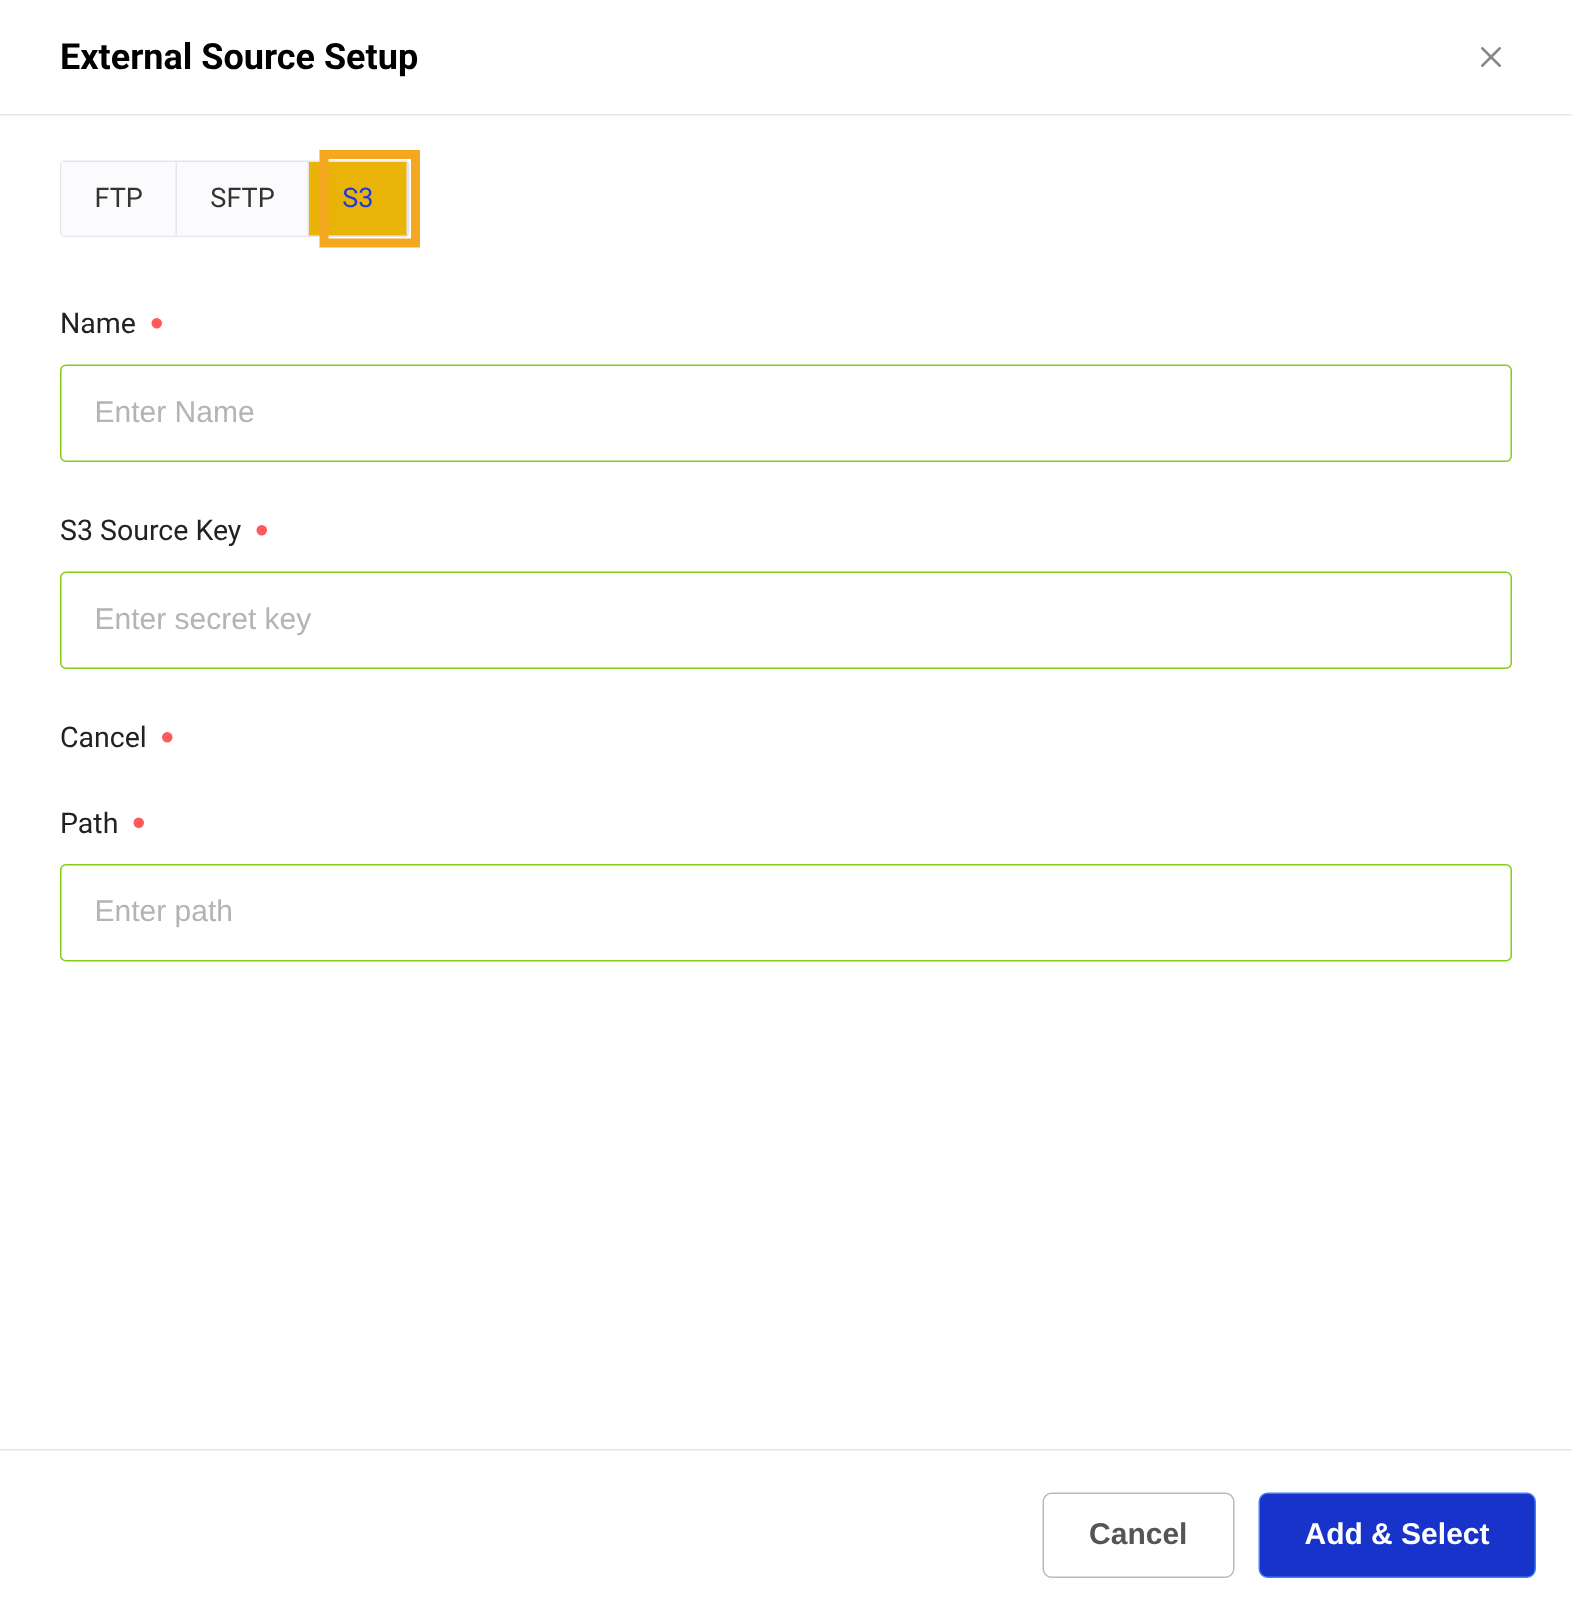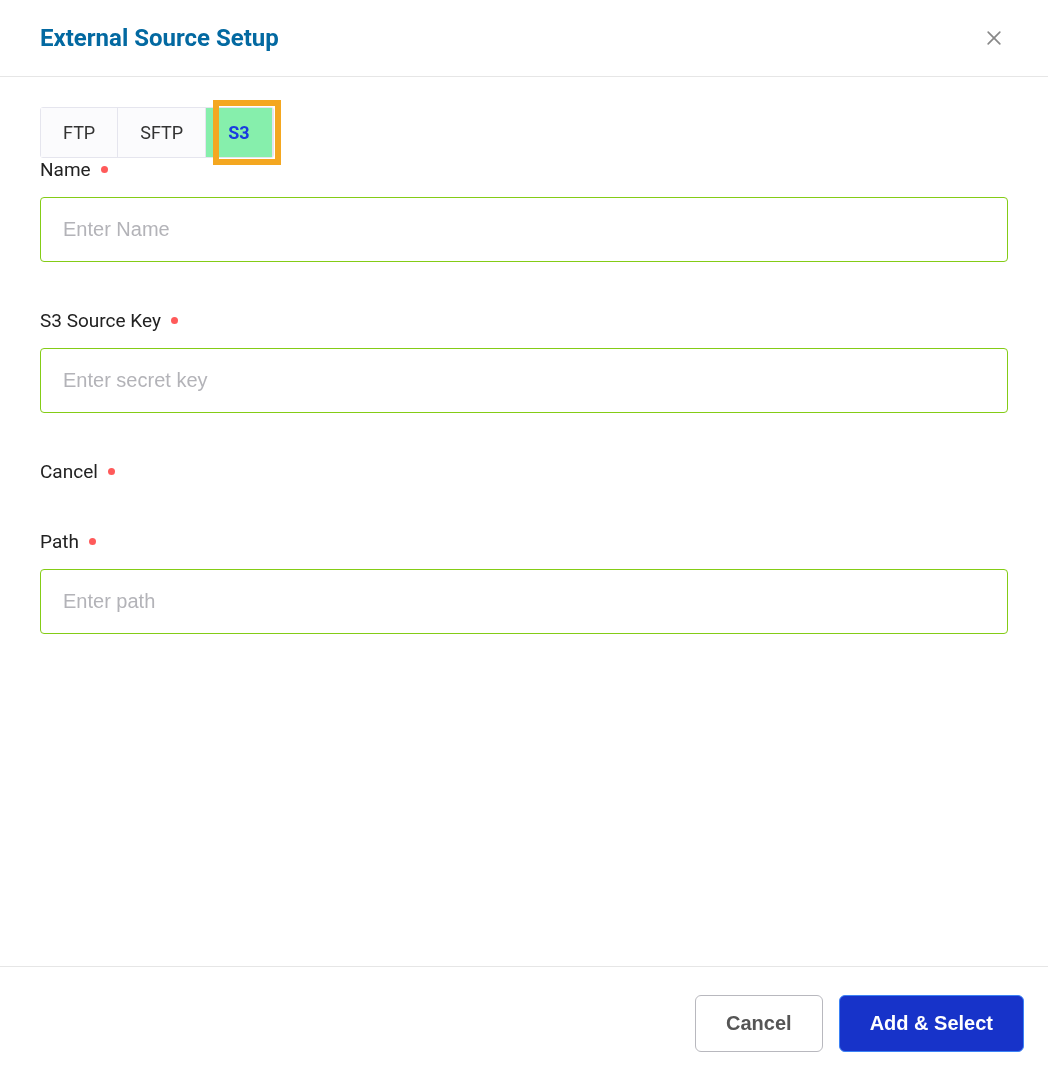--- a/index.html
+++ b/index.html
@@ -15,69 +15,70 @@
     .header {
       display: flex;
       align-items: center;
       justify-content: space-between;
       padding: 24px 40px;
       border-bottom: 1px solid #e6e6e6;
     }
     .header-title {
       font-size: 24px;
       font-weight: 700;
-      color: #0369a1;
+      color: #000000;
     }
     .close-btn {
       cursor: pointer;
       color: #888;
       display: inline-flex;
       align-items: center;
       justify-content: center;
       padding: 4px;
     }
     .close-btn svg { width: 20px; height: 20px; }
 
     .content {
       padding: 30px 40px 40px 40px;
     }
     .tabs {
       display: inline-flex;
       border: 1px solid #e5e5ee;
       border-radius: 3px;
       background: #fbfbfd;
       position: relative;
+      margin-bottom: 46px;
     }
     .tab {
       padding: 14px 22px;
       font-size: 18px;
       color: #333;
       cursor: pointer;
       border-right: 1px solid #e5e5ee;
       background: #fbfbfd;
       position: relative;
       user-select: none;
     }
     .tab:last-child { border-right: none; }
     .tab.active {
       color: #1a3be0;
-      font-weight: 700;
-      background: #86efac;
+      font-weight: 400;
+      background: #eab308;
     }
     .highlight-ring {
       position: absolute;
       border: 6px solid #f4a720;
       pointer-events: none;
       top: -8px;
       bottom: -8px;
       right: -8px;
       left: 172px;
     }
 
-    .field { margin-bottom: 47px; }
+    .field { margin-bottom: 34px; }
     .field-label {
       font-size: 19px;
       color: #222;
       margin-bottom: 16px;
       display: flex;
       align-items: center;
     }
     .req-dot {
       display: inline-block;
       width: 7px;

